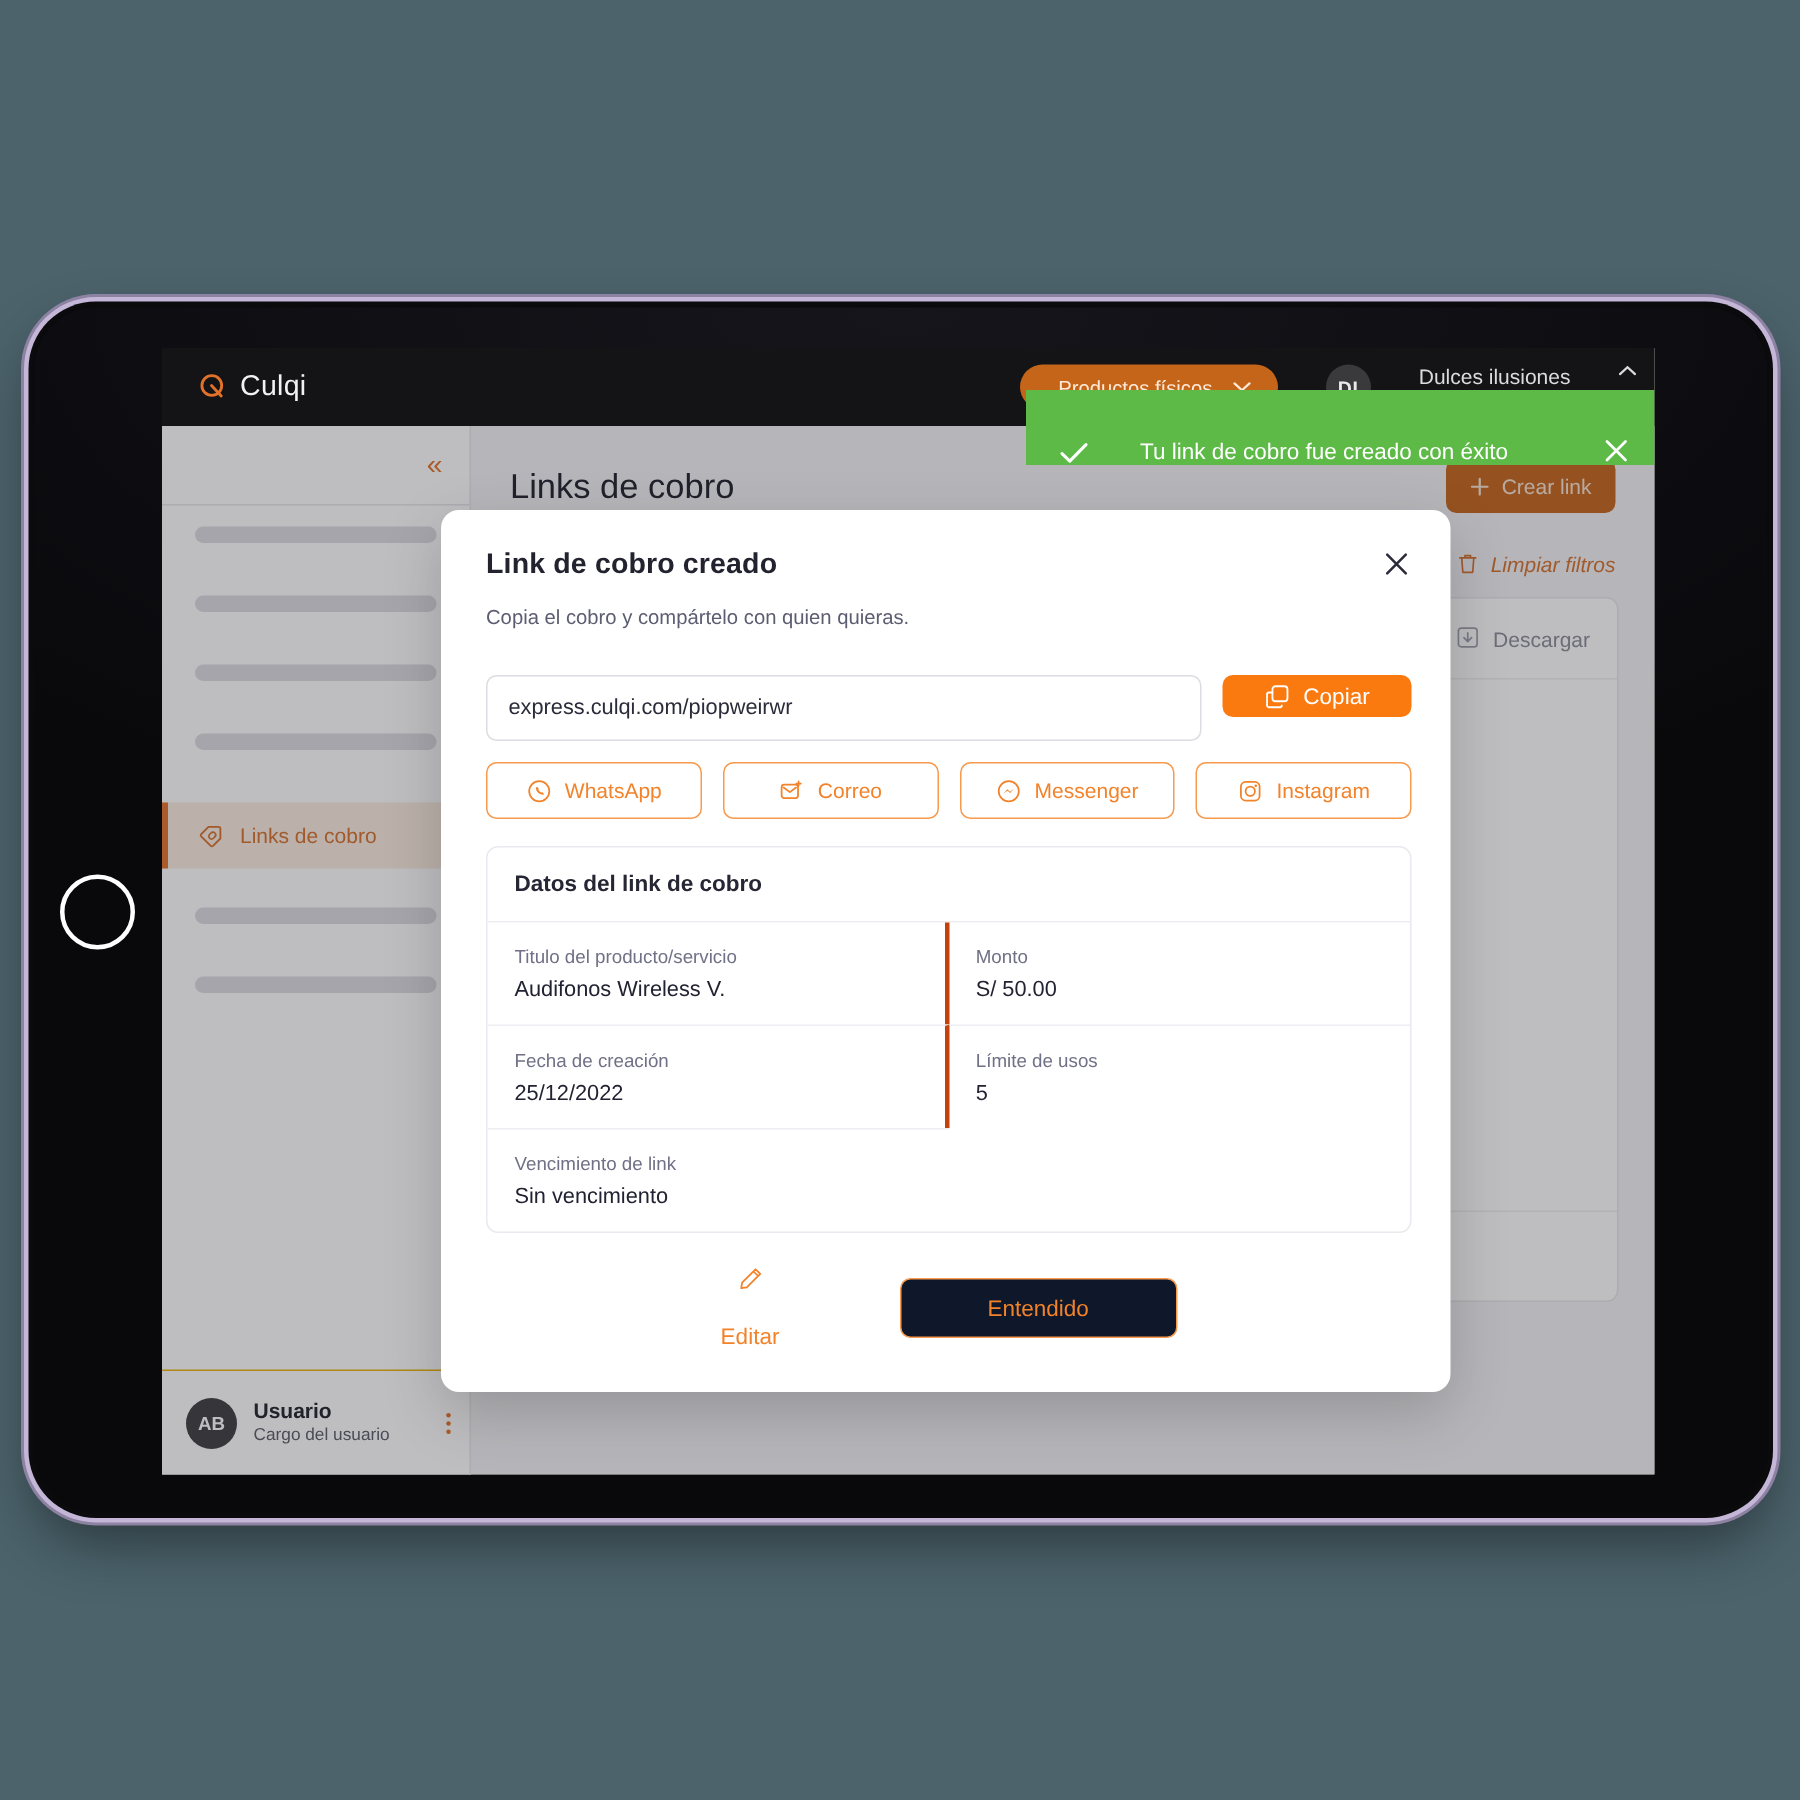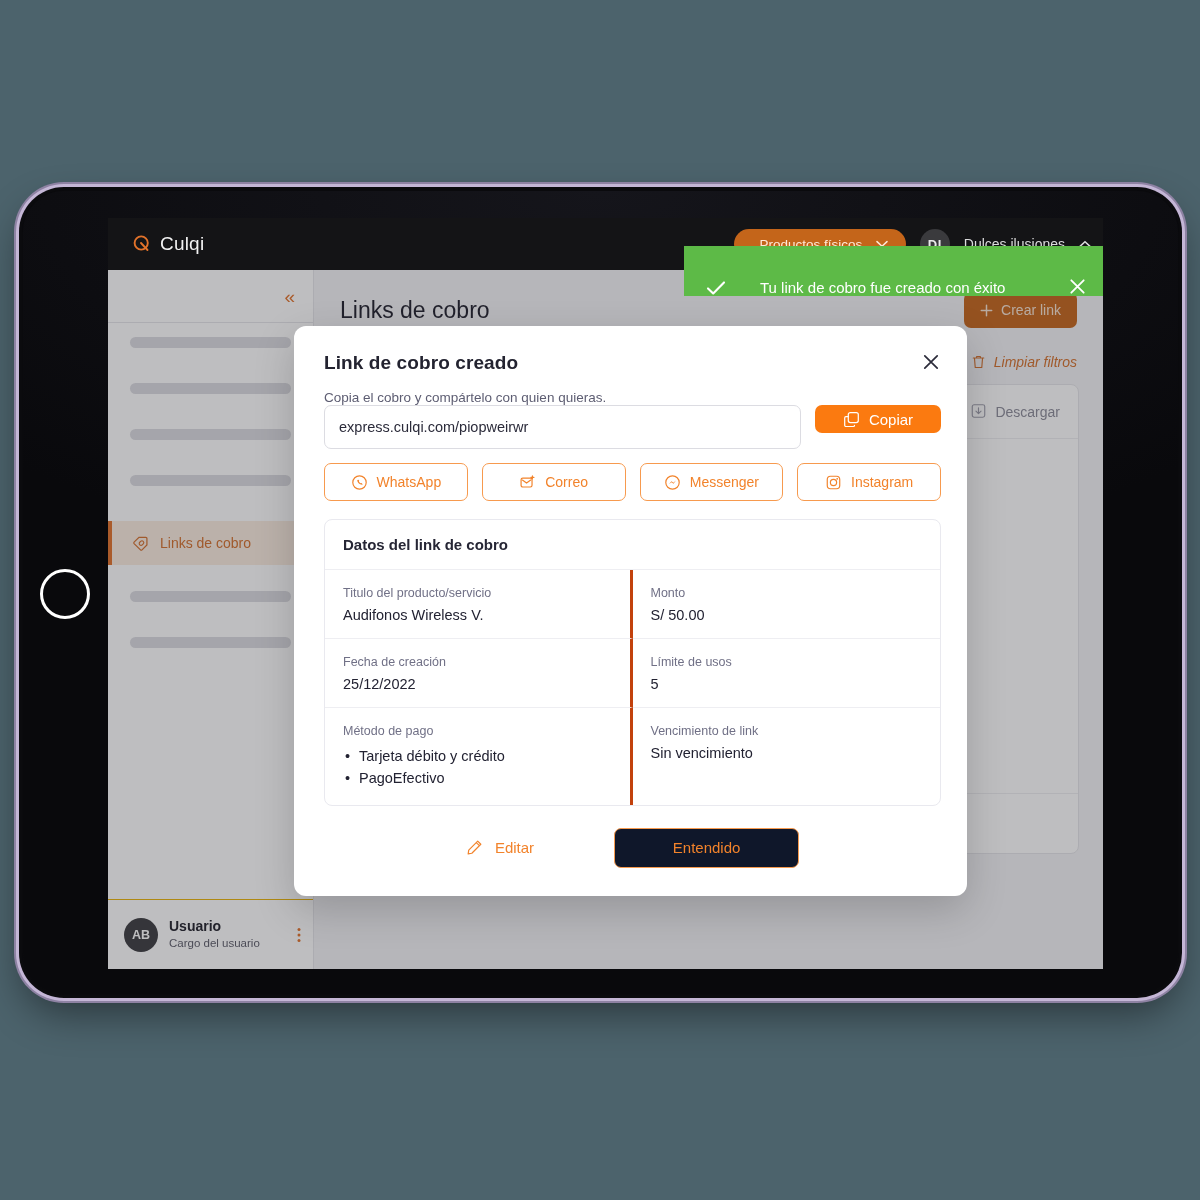--- a/index.html
+++ b/index.html
@@ -6,21 +6,21 @@
   html, body {
     width: 1200px; height: 1200px;
     overflow: hidden;
     background: #4c636c;
     font-family: "Liberation Sans", sans-serif;
   }
 
   
   #tablet {
     position: absolute;
-    left: 22px; top: 190px;
+    left: 22px; top: 204px;
     width: 1157px; height: 805px;
     border-radius: 42px;
     background: #0a0a0d;
     box-shadow:
        0 0 0 3px #0b0b0e,
        0 0 0 6px #c4b6d6,
        0 0 0 8px #8e82a3,
        0 18px 40px rgba(0,0,0,.45);
   }
   #tablet::before{ 
@@ -52,21 +52,21 @@
   .topbar {
     position: absolute; left: 0; top: 0;
     width: 100%; height: 52px;
     background: #141416;
     display: flex; align-items: center;
     padding: 0 12px 0 24px;
   }
   .brand { display: flex; align-items: center; gap: 8px; }
   .brand-mark { width: 20px; height: 20px; display:block; }
   .brand-name { color: #f2f2f2; font-size: 19px; letter-spacing: .2px; }
-  .topbar-right { margin-left: auto; display: flex; align-items: center; gap: 14px; }
+  .topbar-right { margin-left: auto; display: flex; gap: 32px; }
   .pill {
     background: #c4651a;
     color: #ffe9d7;
     border-radius: 18px;
     height: 30px;
     display: flex; align-items: center; gap: 14px;
     padding: 0 14px 0 22px;
     font-size: 13.5px;
     min-width: 172px;
     justify-content: center;
@@ -147,21 +147,21 @@
     background:#fff; border-radius: 12px;
     padding: 26px 26px 28px 30px;
     z-index: 15;
     box-shadow: 0 14px 40px rgba(0,0,0,.18);
   }
   .modal-head { display:flex; align-items:flex-start; }
   .modal-title { font-size: 19px; color:#232330; font-weight: bold; letter-spacing:.1px; }
   .modal-close { margin-left:auto; color:#2b2b3a; cursor:pointer; }
   .modal-sub { margin-top: 16px; font-size: 13.5px; color:#5d5d72; }
 
-  .copy-row { display:flex; gap: 14px; margin-top: 0; justify-content: center; }
+  .copy-row { display:flex; gap: 14px; margin-top: 31px; justify-content: center; }
   .url-input {
     flex:1; height: 44px; border:1px solid #dcdce2; border-radius: 7px;
     display:flex; align-items:center; padding: 0 14px;
     font-size: 14.5px; color:#2b2b3a; background:#fff;
   }
   .btn-copiar {
     width: 126px; height: 28px; background:#fb7a10; color:#fff;
     border-radius:7px; display:flex; align-items:center; justify-content:center;
     gap: 9px; font-size: 15px; border:none; cursor:pointer;
   }
@@ -179,21 +179,21 @@
   .data-cell { width: 50%; padding: 16px 18px 15px 18px; }
   .data-cell.row-sep { border-top: 1px solid #eeeef2; }
   .data-cell.left-col { border-right: 3px solid #c2410c; }
   .data-label { font-size: 12.5px; color:#707086; margin-bottom: 7px; }
   .data-value { font-size: 14.5px; color:#222232; }
   .data-value ul { list-style: none; }
   .data-value li { position: relative; padding-left: 16px; line-height: 1.55; }
   .data-value li::before { content:"•"; position:absolute; left: 2px; color:#222232; }
 
   .modal-foot { display:flex; align-items:center; justify-content:center; gap: 80px; margin-top: 22px; }
-  .btn-editar { display:flex; align-items:center; gap: 12px; color:#f2832b; font-size: 15px; background:none; border:none; cursor:pointer; }
+  .btn-editar { display:flex; align-items:center; gap: 22px; color:#f2832b; font-size: 15px; background:none; border:none; cursor:pointer;flex-direction:column; }
   .btn-entendido {
     width: 185px; height: 40px; border:1px solid #f79a4e; border-radius: 7px;
     background:#0f172a; color:#f2832b; font-size: 15px; cursor:pointer;
   }
   svg { display:block; }
 </style>
 </head>
 <body>
 
 <div id="tablet">
@@ -419,29 +419,20 @@
 
           <div class="data-cell left-col row-sep">
             <div class="data-label">Fecha de creación</div>
             <div class="data-value">25/12/2022</div>
           </div>
           <div class="data-cell row-sep">
             <div class="data-label">Límite de usos</div>
             <div class="data-value">5</div>
           </div>
 
-          <div class="data-cell left-col row-sep">
-            <div class="data-label">Método de pago</div>
-            <div class="data-value">
-              <ul>
-                <li>Tarjeta débito y crédito</li>
-                <li>PagoEfectivo</li>
-              </ul>
-            </div>
-          </div>
           <div class="data-cell row-sep">
             <div class="data-label">Vencimiento de link</div>
             <div class="data-value">Sin vencimiento</div>
           </div>
         </div>
       </div>
 
       <div class="modal-foot">
         <button class="btn-editar">
           <span>

